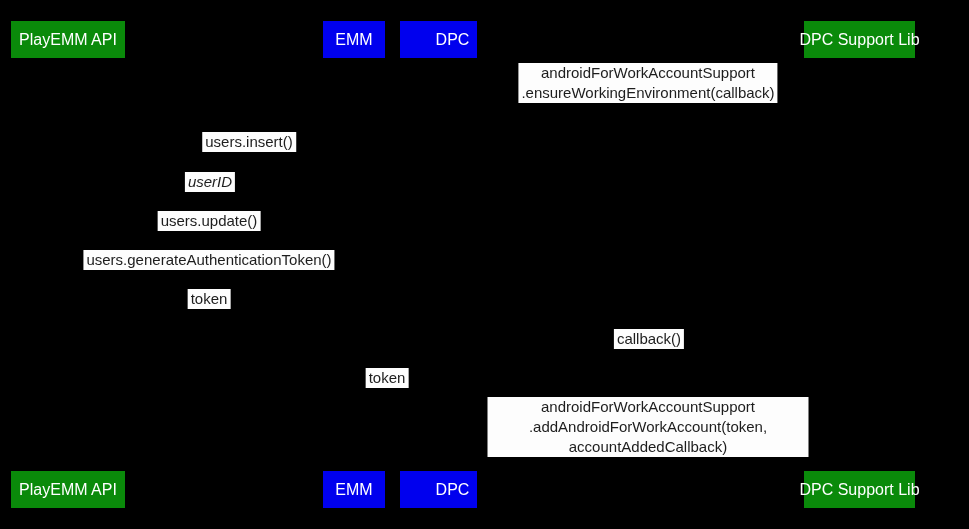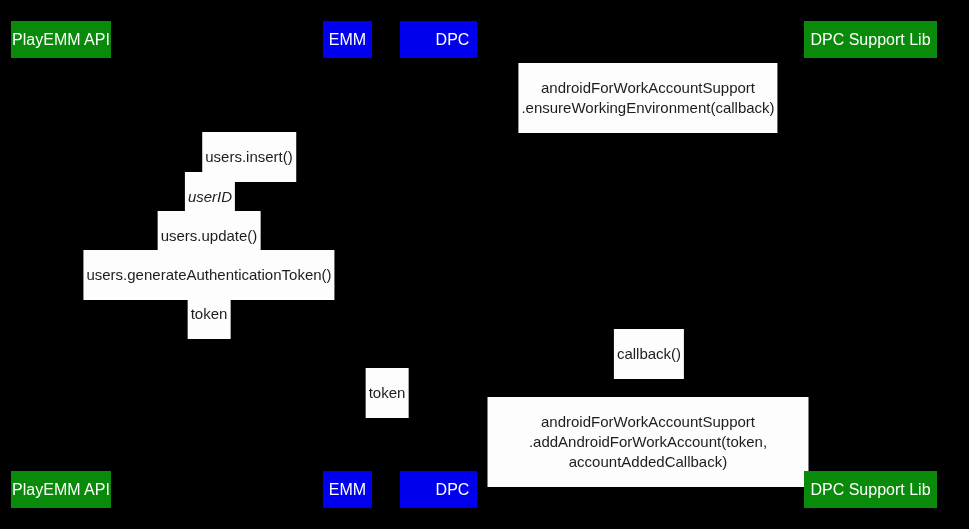--- a/index.html
+++ b/index.html
@@ -25,29 +25,29 @@
     font-size: 16px;
     white-space: nowrap;
   }
   .msg {
     position: absolute;
     transform: translateX(-50%);
     background: #fdfdfd;
     color: #1d1d1d;
     font-size: 15px;
     line-height: 20px;
-    padding: 15px 3px;
+    padding: 0 3px;
     white-space: pre-line;
     text-align: center;
   }
   
-  .a0 { left: 11px;  width: 100px; }
-  .a1 { left: 323px; width: 49px;  }
+  .a0 { left: 11px;  width: 114px; }
+  .a1 { left: 323px; width: 62px;  }
   .a2 { left: 400px; width: 49px; padding-left: 28px;  }
-  .a3 { left: 804px; width: 133px; }
+  .a3 { left: 804px; width: 111px; }
   .row-top    { top: 21px;  }
   .row-bottom { top: 471px; }
 </style>
 </head>
 <body>
 
 <div id="canvas">
 
   <div class="actor row-top a0" style="background-color: rgb(10, 138, 10);">PlayEMM API</div>
   <div class="actor row-top a1" style="background-color: rgb(0, 0, 238);">EMM</div>

